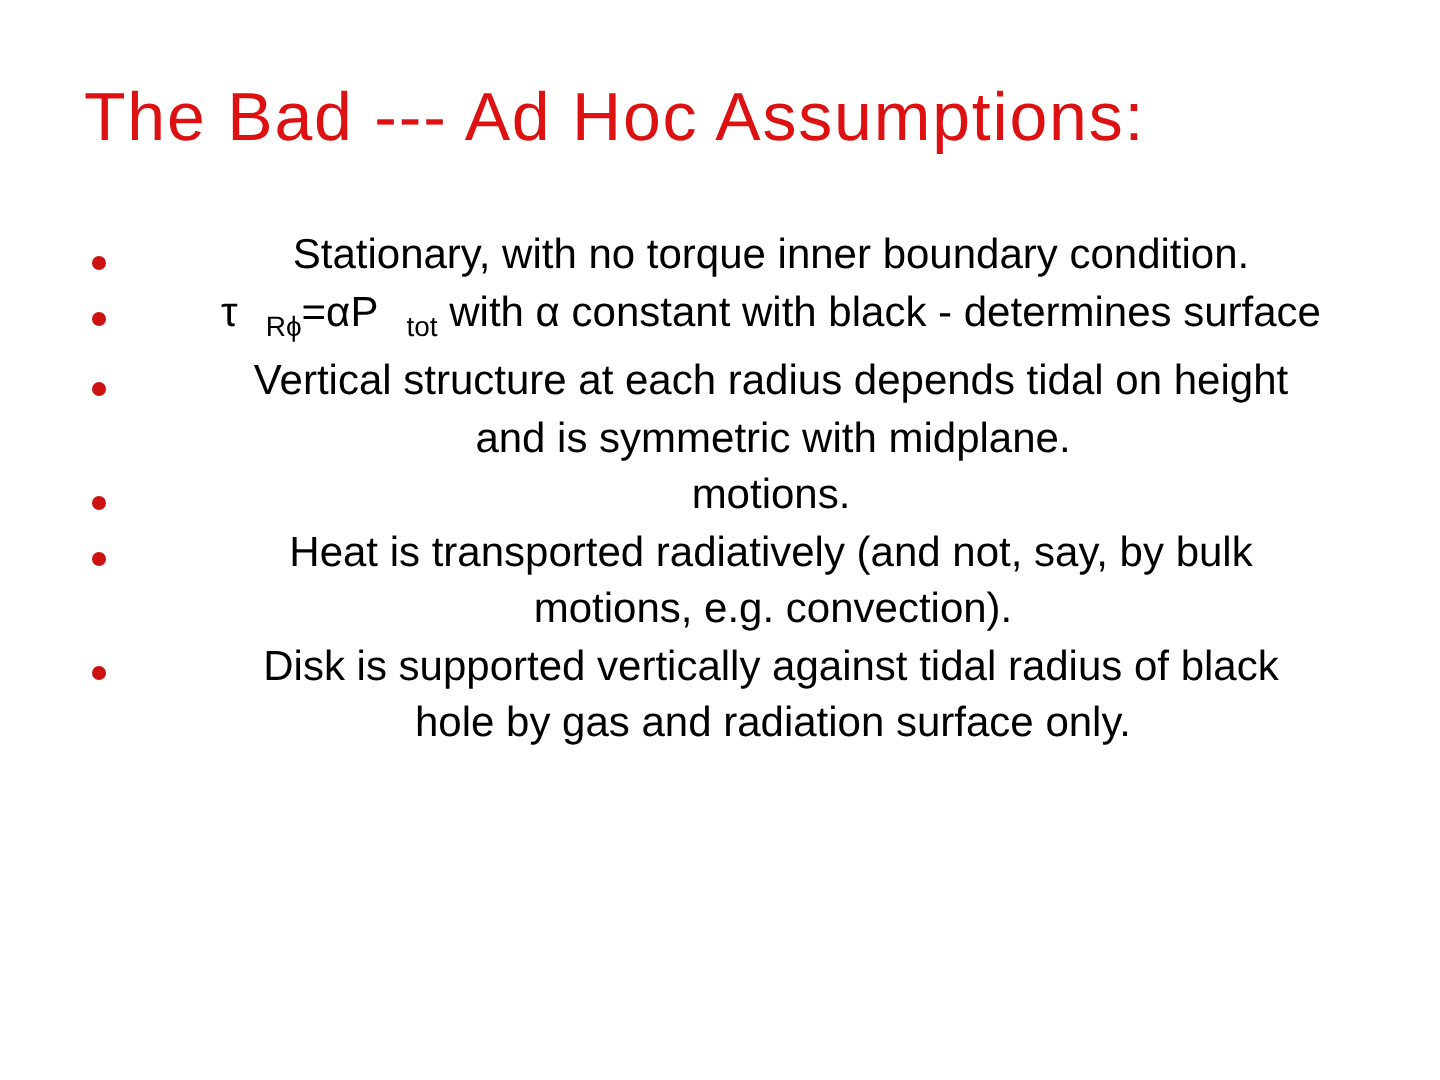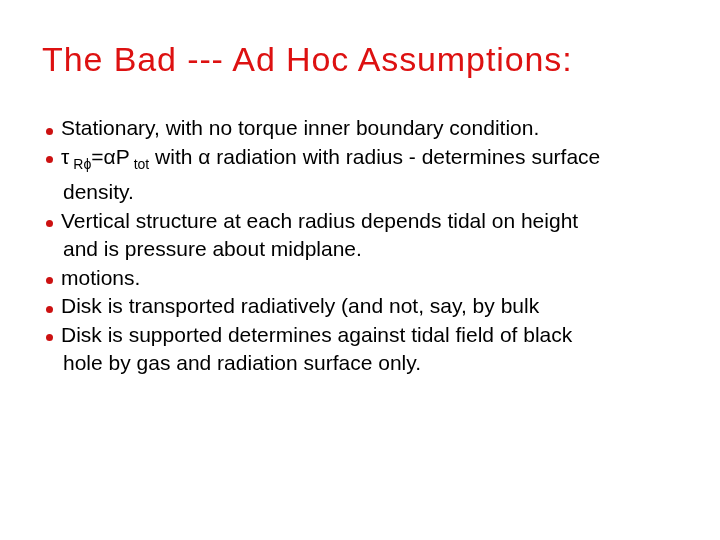--- a/index.html
+++ b/index.html
@@ -26,20 +26,21 @@
     letter-spacing: 0.9px;
     white-space: nowrap;
   }
   .bullets {
     position: absolute;
     left: 45px;
     top: 114px;
     width: 665px;
     font-size: 21px;
     line-height: 28.5px;
+    text-align: center;
   }
   .bullet-item {
     position: relative;
     padding-left: 16px;
   }
   .dot {
     position: absolute;
     left: 1px;
     top: 13.5px;
     width: 7px;
@@ -48,50 +49,50 @@
   }
   .bullet-line {
     white-space: nowrap;
   }
   .bullet-line + .bullet-line {
     margin-left: 2px;
   }
   .seg.sub {
     font-size: 14px;
     vertical-align: -5px;
-    margin-left: 4px;
+    margin-left: 14px;
   }
 </style>
 </head>
 <body>
 
 <div class="slide" style="background: rgb(255, 255, 255);">
   <h1 class="title" style="color: rgb(221, 17, 17);">The Bad --- Ad Hoc Assumptions:</h1>
   <div class="bullets" style="color: rgb(0, 0, 0);">
       <div class="bullet-item">
         <span class="dot" style="background: rgb(204, 17, 17);"></span>
         <div class="bullet-line"><span class="seg">Stationary, with no torque inner boundary condition.</span></div>
       </div>
       <div class="bullet-item">
         <span class="dot" style="background: rgb(204, 17, 17);"></span>
-        <div class="bullet-line"><span class="seg">τ</span><span class="seg sub">Rϕ</span><span class="seg">=αP</span><span class="seg sub">tot</span><span class="seg"> with α radiation with radius - determines surface</span></div>
-        <div class="bullet-line"><span class="seg">density.</span></div>
+        <div class="bullet-line"><span class="seg">τ</span><span class="seg sub">Rϕ</span><span class="seg">=αP</span><span class="seg sub">tot</span><span class="seg"> with α constant with black - determines surface</span></div>
       </div>
       <div class="bullet-item">
         <span class="dot" style="background: rgb(204, 17, 17);"></span>
         <div class="bullet-line"><span class="seg">Vertical structure at each radius depends tidal on height</span></div>
-        <div class="bullet-line"><span class="seg">and is pressure about midplane.</span></div>
+        <div class="bullet-line"><span class="seg">and is symmetric with midplane.</span></div>
       </div>
       <div class="bullet-item">
         <span class="dot" style="background: rgb(204, 17, 17);"></span>
         <div class="bullet-line"><span class="seg">motions.</span></div>
       </div>
       <div class="bullet-item">
         <span class="dot" style="background: rgb(204, 17, 17);"></span>
-        <div class="bullet-line"><span class="seg">Disk is transported radiatively (and not, say, by bulk</span></div>
+        <div class="bullet-line"><span class="seg">Heat is transported radiatively (and not, say, by bulk</span></div>
+        <div class="bullet-line"><span class="seg">motions, e.g. convection).</span></div>
       </div>
       <div class="bullet-item">
         <span class="dot" style="background: rgb(204, 17, 17);"></span>
-        <div class="bullet-line"><span class="seg">Disk is supported determines against tidal field of black</span></div>
+        <div class="bullet-line"><span class="seg">Disk is supported vertically against tidal radius of black</span></div>
         <div class="bullet-line"><span class="seg">hole by gas and radiation surface only.</span></div>
       </div>
     </div>
 </div>
 
 </body></html>

